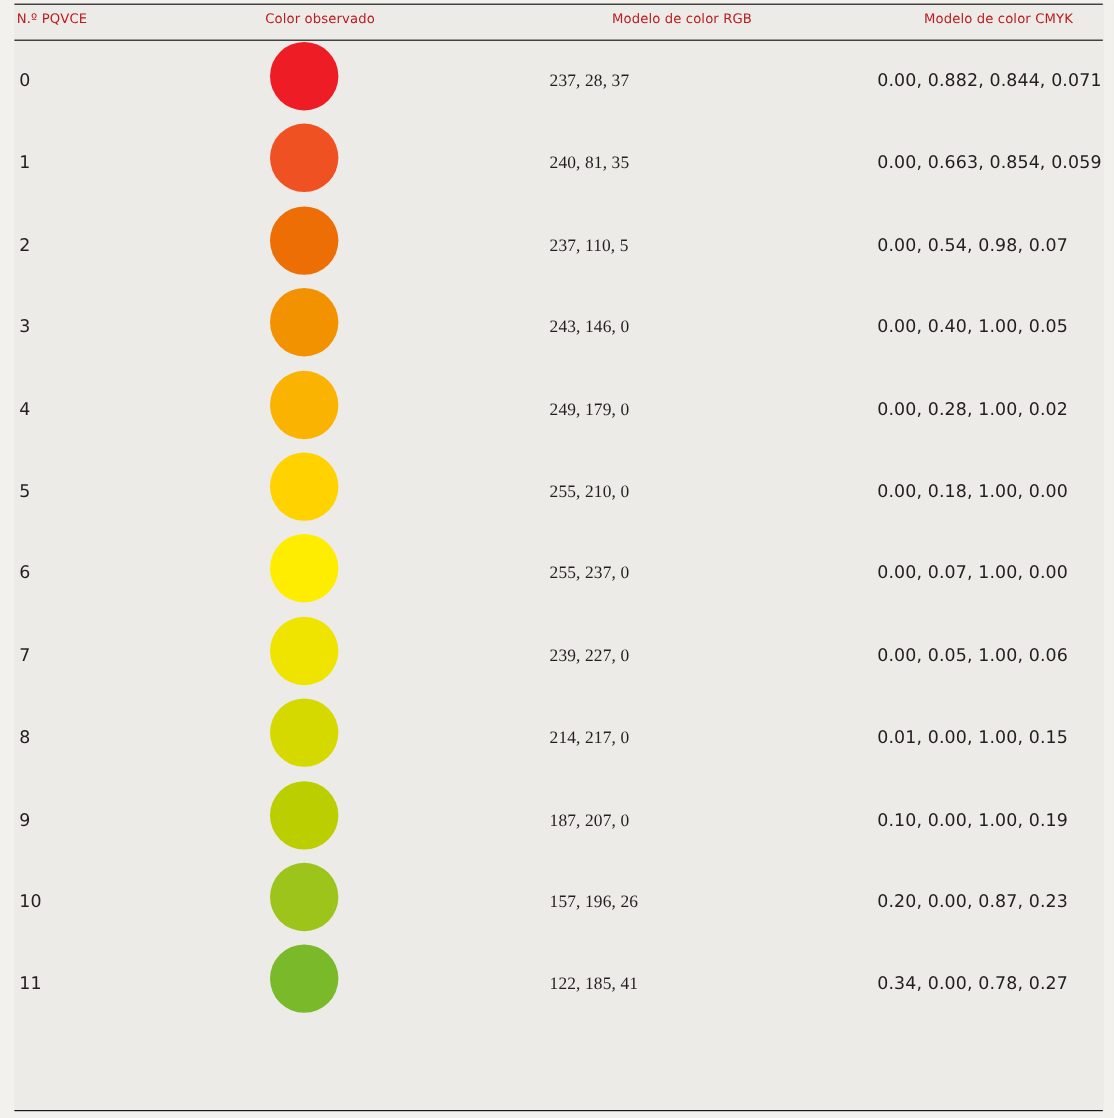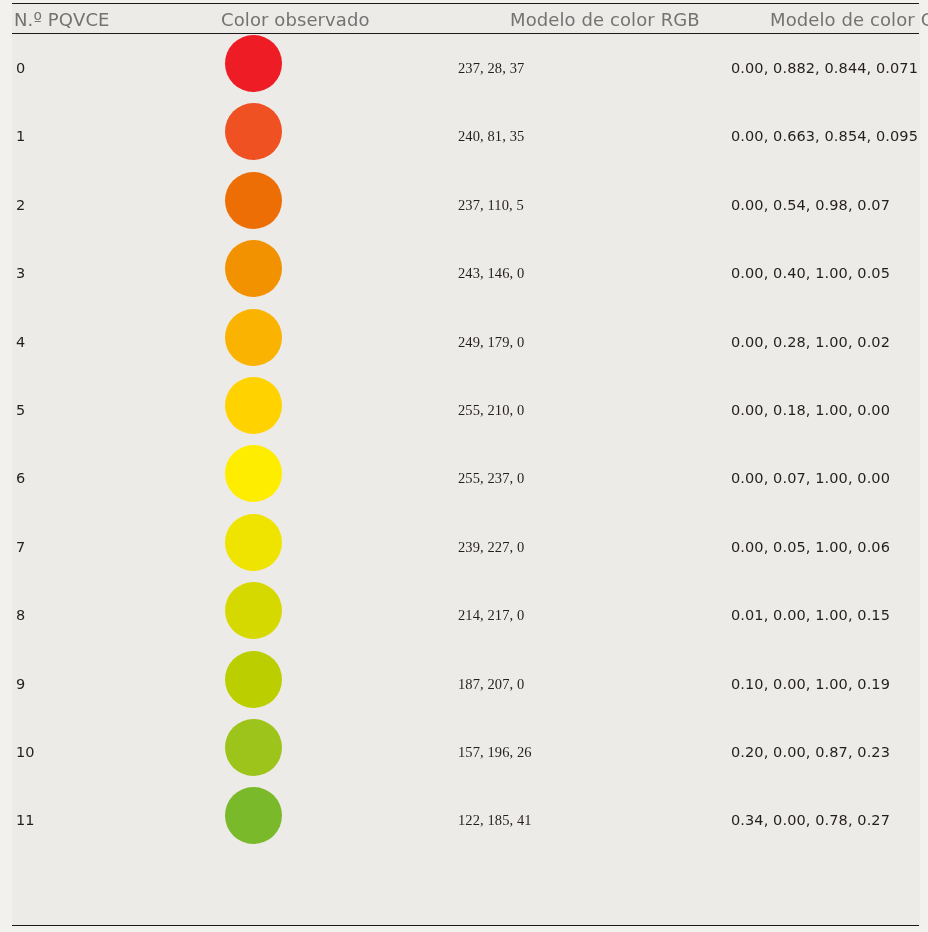--- a/index.html
+++ b/index.html
@@ -63,22 +63,22 @@
   
   .header-row {
     position: absolute;
     left: 0;
     top: 6px;
     width: 928px;
     height: 27px;
   }
   .hcell {
     position: absolute;
-    font-size: 18px;
-    color: #737373;
+    font-size: 11px;
+    color: #b91c1c;
     white-space: nowrap;
     letter-spacing: 0.1px;
     top: 3px;
   }
   .hcell.c0 { left: 14px; }
   .hcell.c1 { left: 221px; }
   .hcell.c2 { left: 480px; margin-left: 30px; }
   .hcell.c3 { left: 770px; }
 
   
@@ -147,21 +147,21 @@
         </div>
         <span class="cell rgb">237, 28, 37</span>
         <span class="cell cmyk">0.00, 0.882, 0.844, 0.071</span>
       </div>
       <div class="row">
         <span class="cell idx">1</span>
         <div class="swatch-cell">
           <div class="swatch" style="background: rgb(240, 81, 35);"></div>
         </div>
         <span class="cell rgb">240, 81, 35</span>
-        <span class="cell cmyk">0.00, 0.663, 0.854, 0.095</span>
+        <span class="cell cmyk">0.00, 0.663, 0.854, 0.059</span>
       </div>
       <div class="row">
         <span class="cell idx">2</span>
         <div class="swatch-cell">
           <div class="swatch" style="background: rgb(237, 110, 5);"></div>
         </div>
         <span class="cell rgb">237, 110, 5</span>
         <span class="cell cmyk">0.00, 0.54, 0.98, 0.07</span>
       </div>
       <div class="row">

